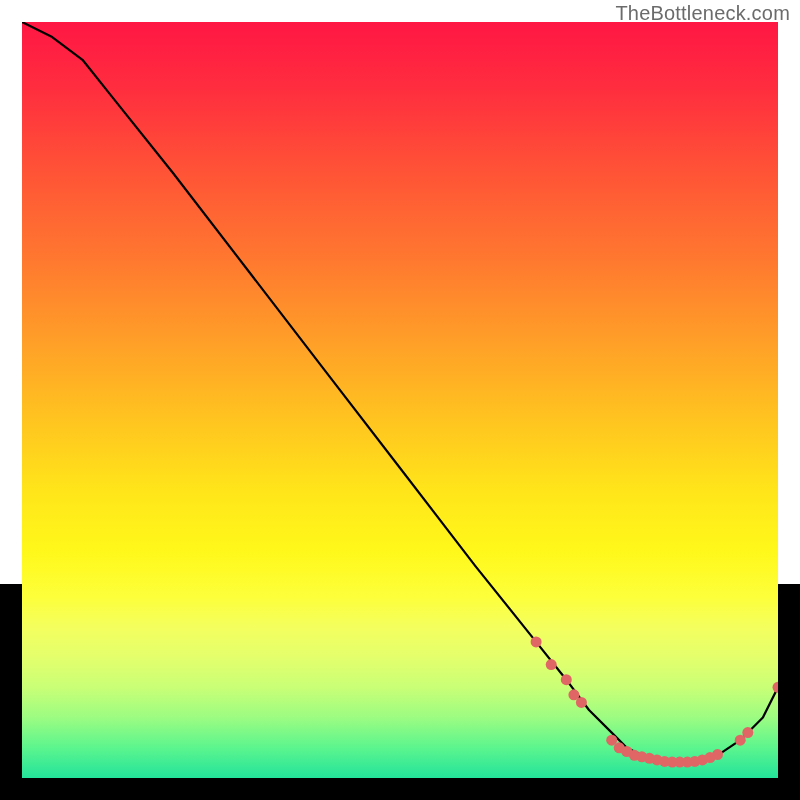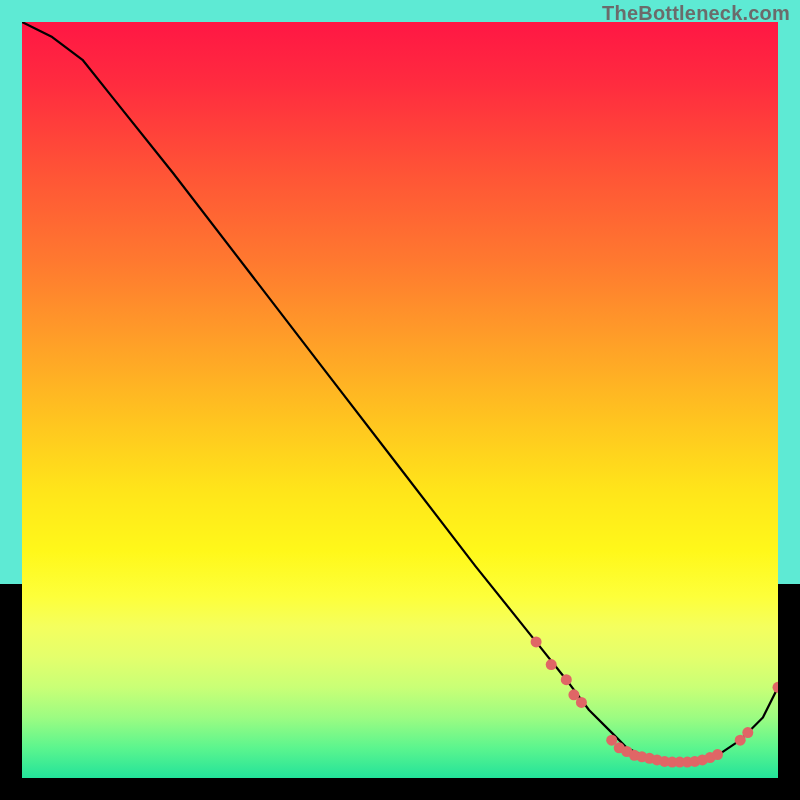--- a/index.html
+++ b/index.html
@@ -8,22 +8,21 @@
     width: 800px;
     height: 800px;
     background: #000;
     overflow: hidden;
     font-family: Arial, Helvetica, sans-serif;
   }
   .stage {
     position: relative;
     width: 800px;
     height: 584px;
-    background: #5eead4;
-    font-weight: bold;
+    background: #ffffff;
   }
   .plot-area {
     position: absolute;
     left: 22px;
     top: 22px;
     width: 756px;
     height: 756px;
     
     background: linear-gradient(to bottom,
       #ff1744 0%,

